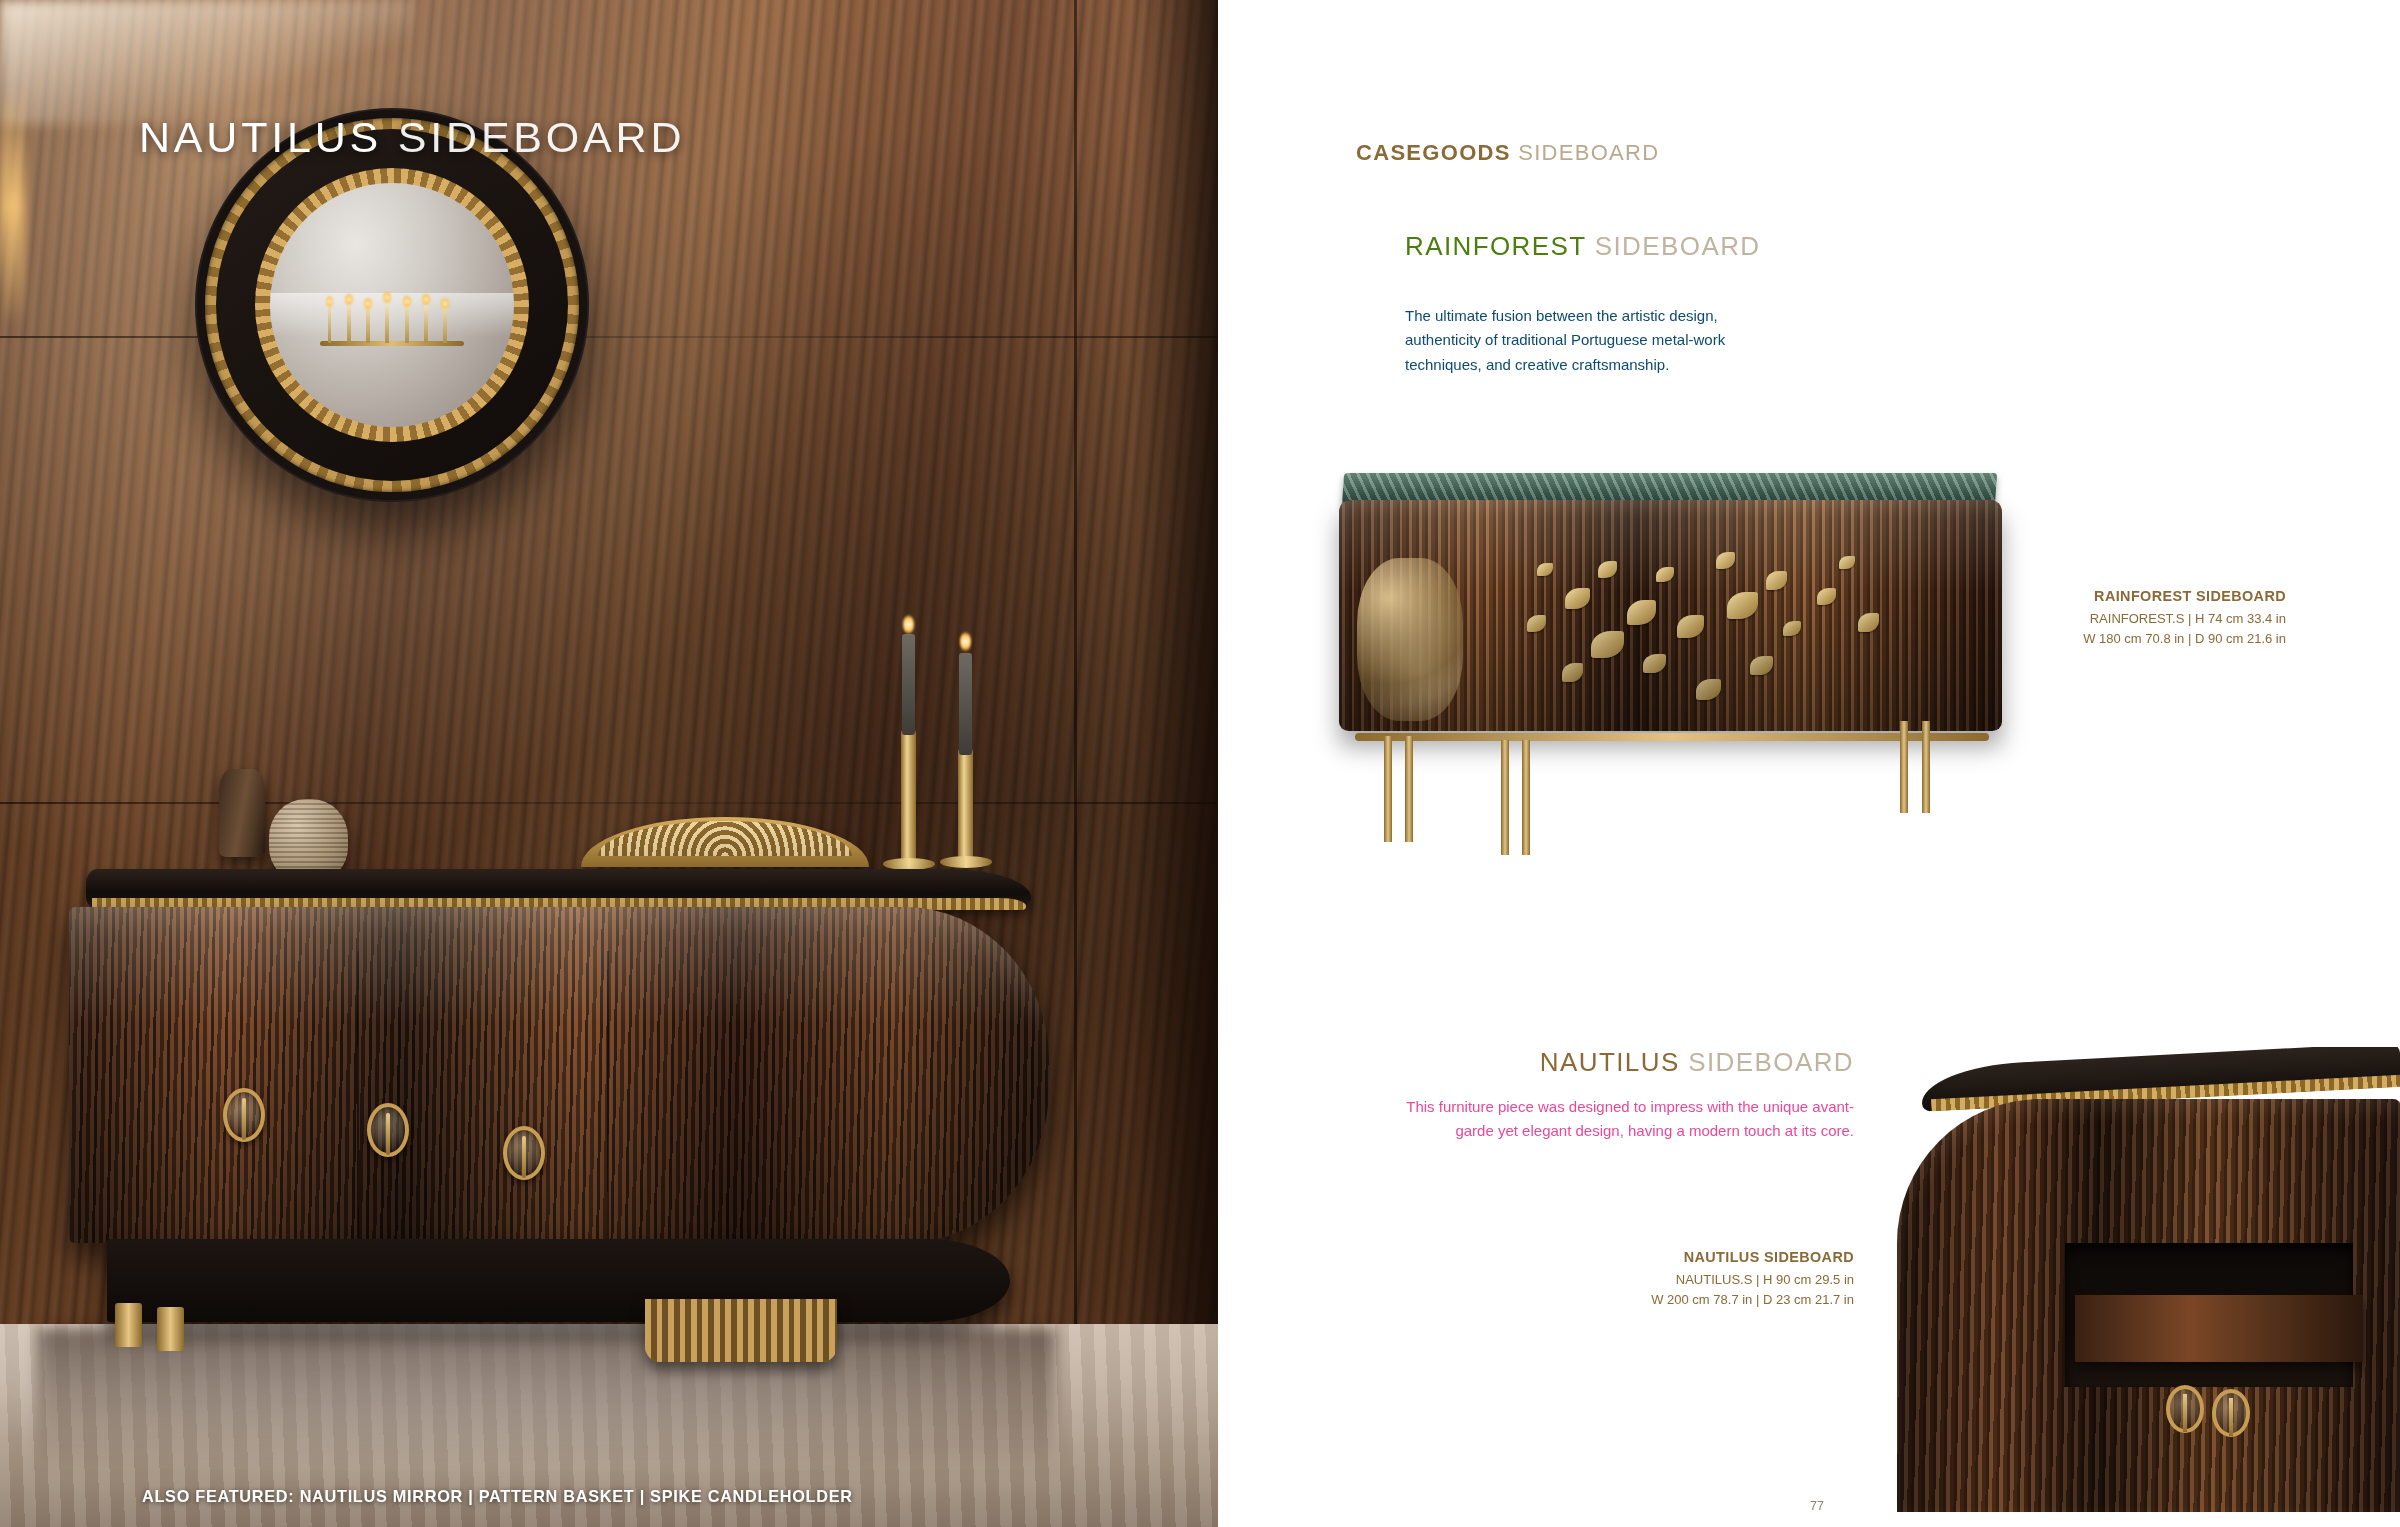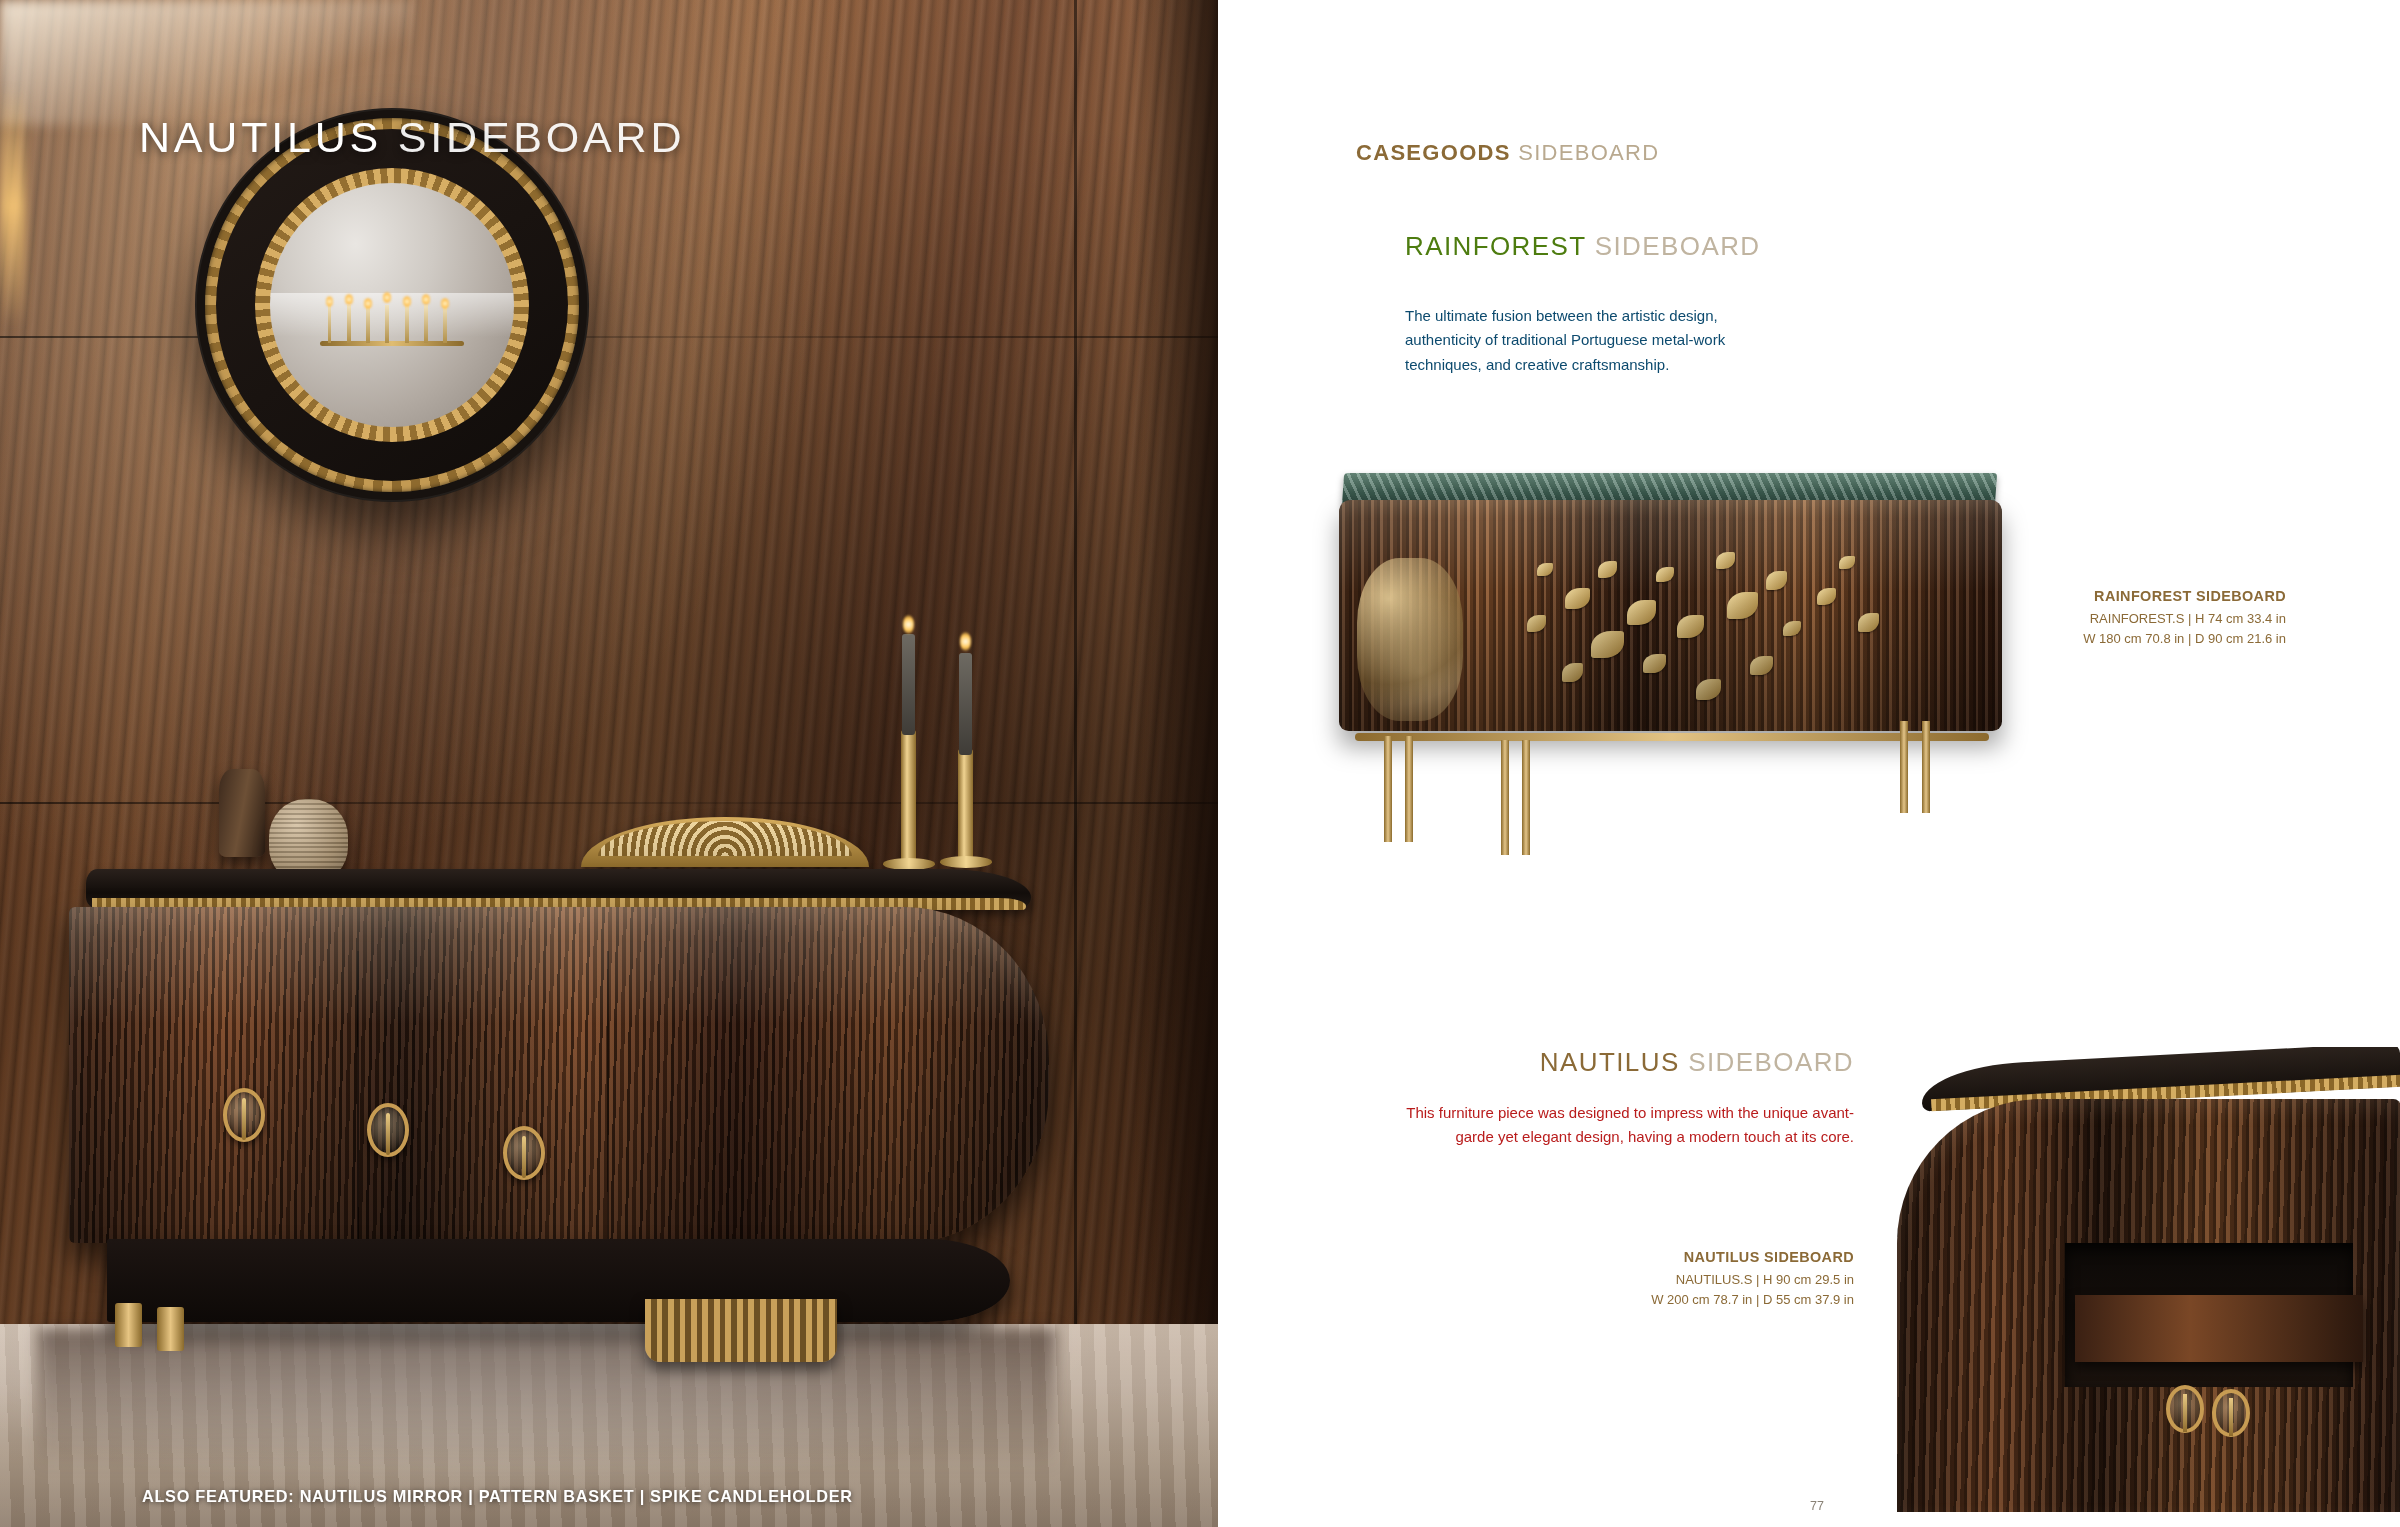--- a/index.html
+++ b/index.html
@@ -281,21 +281,21 @@
   .rf-caption {
     position:absolute; left:2017px; top:588px; width:269px; text-align:right;
   }
   .cap-title { font-size:14.4px; font-weight:bold; color:#8b6a37; letter-spacing:0.4px; }
   .cap-line { font-size:13px; color:#8b6a37; line-height:1.55; margin-top:4.8px; }
 
   .nt-block { position:absolute; left:1393px; top:1047px; width:461px; text-align:right; }
   .nt-title { font-size:26px; letter-spacing:1.4px; white-space:nowrap; }
   .nt-title .b { color:#8b6a37; font-weight:400; }
   .nt-title .l { color:#c0b4a0; font-weight:300; }
-  .nt-desc { margin-top:23px; font-size:15px; line-height:1.62; color:#b91c1c; }
+  .nt-desc { margin-top:17px; font-size:15px; line-height:1.62; color:#ec4899; }
   .nt-caption { position:absolute; left:1556px; top:1249px; width:298px; text-align:right; }
 
   .page-num {
     position:absolute; left:1810px; top:1499px; font-size:12.5px; color:#8a8276;
   }
 
   
   .rf-piece { position:absolute; left:1326px; top:452px; width:692px; height:432px; }
   .rf-marbletop {
     position:absolute; left:17.3px; top:21px; width:653px; height:33px;
@@ -535,21 +535,21 @@
     <div class="nt-title">
       <span class="b">NAUTILUS</span>
       <span class="l">SIDEBOARD</span>
     </div>
     <div class="nt-desc">This furniture piece was designed to impress with the unique avant-garde yet elegant design, having a modern touch at its core.</div>
   </div>
 
   <div class="nt-caption">
     <div class="cap-title">NAUTILUS SIDEBOARD</div>
     <div class="cap-line">NAUTILUS.S | H 90 cm 29.5 in</div>
-    <div class="cap-line" style="margin-top:0">W 200 cm 78.7 in | D 55 cm 37.9 in</div>
+    <div class="cap-line" style="margin-top:0">W 200 cm 78.7 in | D 23 cm 21.7 in</div>
   </div>
 
   <div class="nt-piece">
     <div class="nt-top"></div>
     <div class="nt-rope"></div>
     <div class="nt-body">
       <div class="nt-drawer"></div>
     </div>
     <div class="nt-drawer-face"></div>
     <div class="nt-handle" style="left:288px; top:338px;"></div>

